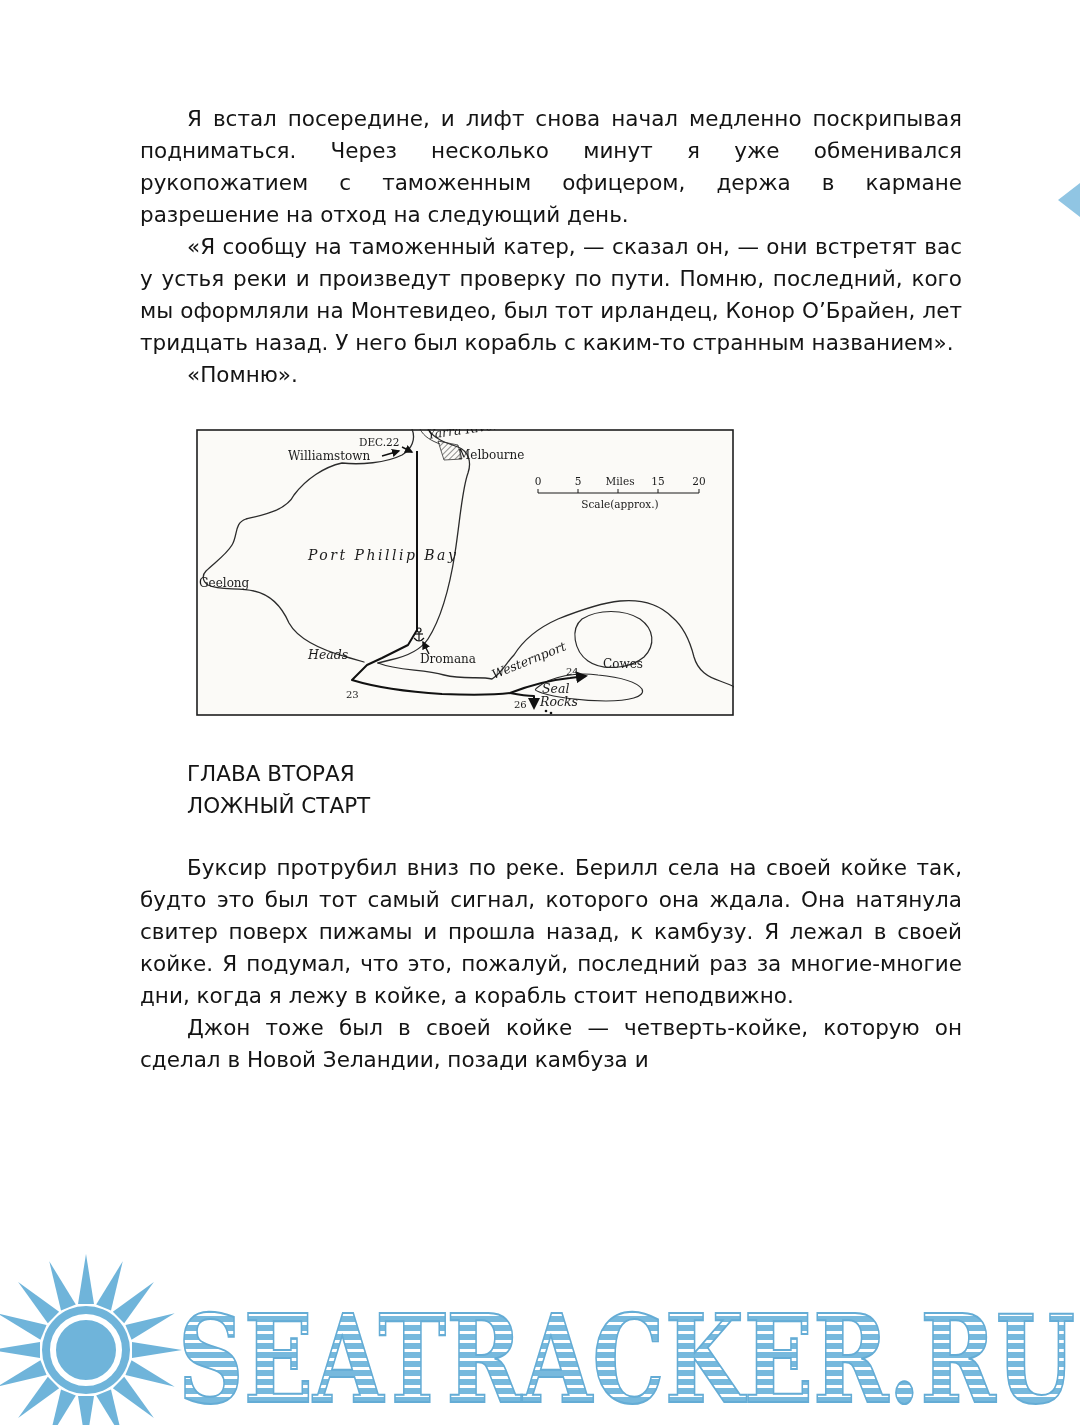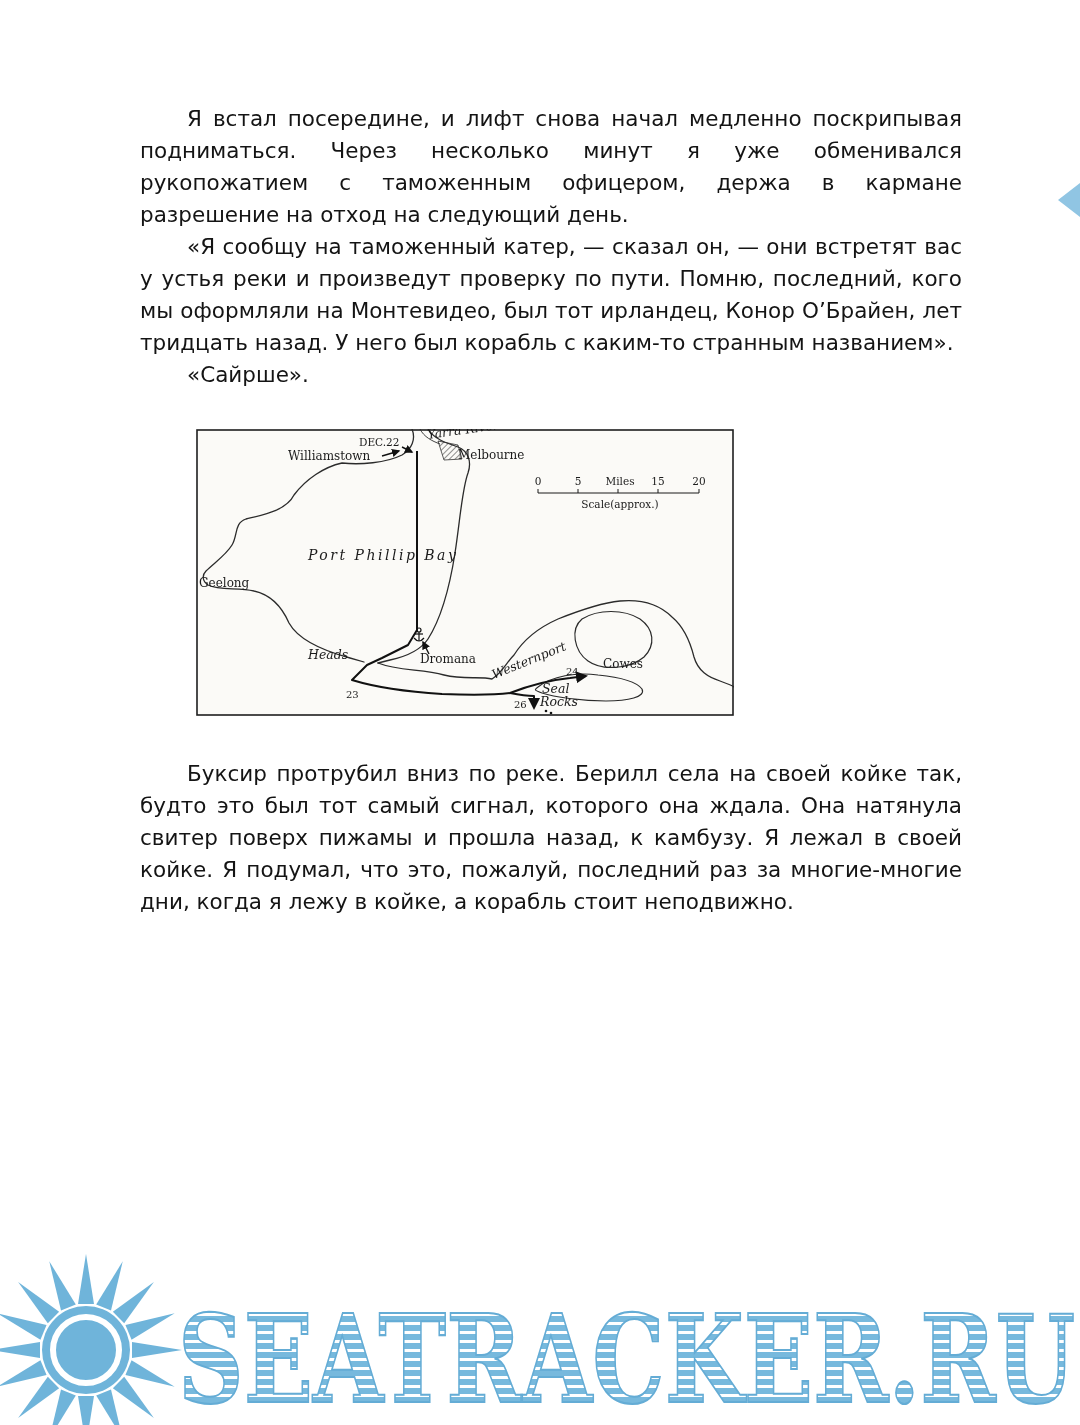--- a/index.html
+++ b/index.html
@@ -50,21 +50,21 @@
 </style>
 </head>
 <body>
 
 <div class="page">
 
   <div class="text-block">
 
     <p class="para">Я встал посередине, и лифт снова начал медленно поскрипывая подниматься. Через несколько минут я уже обменивался рукопожатием с таможенным офицером, держа в кармане разрешение на отход на следующий день.</p>
     <p class="para">«Я сообщу на таможенный катер, — сказал он, — они встретят вас у устья реки и произведут проверку по пути. Помню, последний, кого мы оформляли на Монтевидео, был тот ирландец, Конор О’Брайен, лет тридцать назад. У него был корабль с каким-то странным названием».</p>
-    <p class="para">«Сайрше».</p>
+    <p class="para">«Помню».</p>
 
     <div class="map-figure">
       <svg class="map-svg" width="538" height="287" viewBox="0 0 538 287" xmlns="http://www.w3.org/2000/svg">
         <defs>
           <pattern id="hatch" width="4" height="4" patternUnits="userSpaceOnUse" patternTransform="rotate(45)">
             <line x1="0" y1="0" x2="0" y2="4" stroke="#333" stroke-width="1.1"></line>
           </pattern>
           <marker id="arr" markerWidth="7" markerHeight="7" refX="5" refY="3" orient="auto">
             <path d="M0,0 L6,3 L0,6 Z" fill="#111"></path>
           </marker>
@@ -125,23 +125,26 @@
         <text class="mt town" x="407" y="239">Cowes</text>
         <text class="mt num" x="370" y="246">24</text>
         <text class="mt num" x="150" y="269">23</text>
         <text class="mt num" x="318" y="279">26</text>
         <text class="mt water" x="346" y="264">Seal</text>
         <text class="mt water" x="344" y="277">Rocks</text>
       </svg>
     </div>
 
     <div class="chapter">
+      <div>ГЛАВА ВТОРАЯ</div>
+      <div>ЛОЖНЫЙ СТАРТ</div>
     </div>
 
     <p class="para">Буксир протрубил вниз по реке. Берилл села на своей койке так, будто это был тот самый сигнал, которого она ждала. Она натянула свитер поверх пижамы и прошла назад, к камбузу. Я лежал в своей койке. Я подумал, что это, пожалуй, последний раз за многие-многие дни, когда я лежу в койке, а корабль стоит неподвижно.</p>
+    <p class="para">Джон тоже был в своей койке — четверть-койке, которую он сделал в Новой Зеландии, позади камбуза и</p>
   </div>
 
   <svg class="corner-triangle" width="22" height="34" viewBox="0 0 22 34" xmlns="http://www.w3.org/2000/svg">
     <polygon points="22,0 22,34 0,17" fill="#90c5e3"></polygon>
   </svg>
 
   <svg class="watermark" width="1080" height="235" viewBox="0 0 1080 235" xmlns="http://www.w3.org/2000/svg">
     <defs>
       <pattern id="wmstripes" width="12" height="9" patternUnits="userSpaceOnUse">
         <rect width="12" height="9" fill="#ffffff"></rect>

